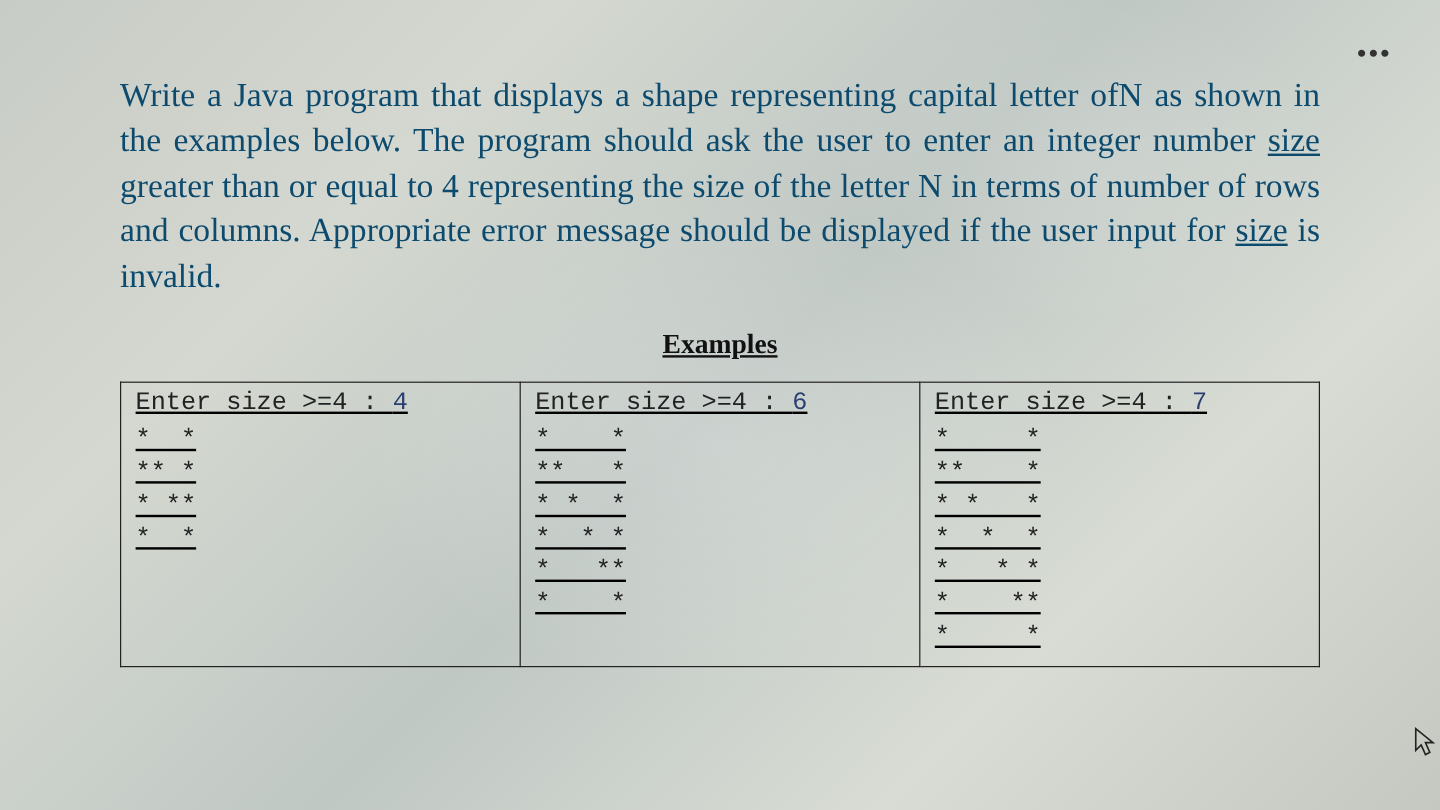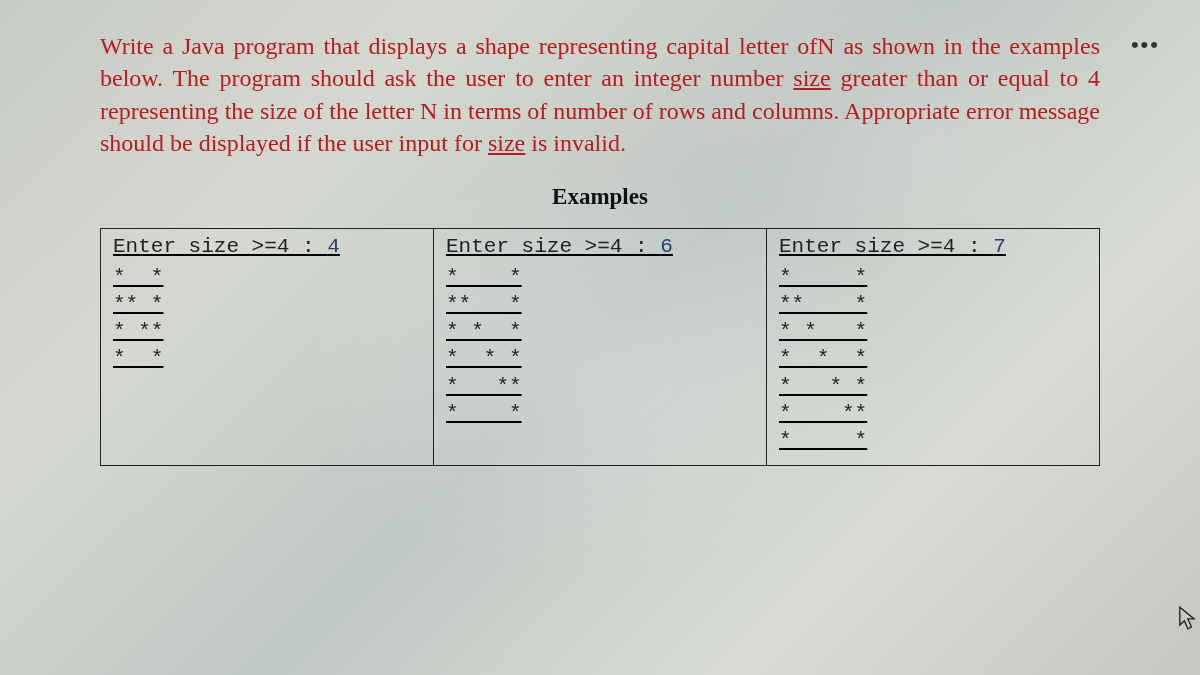--- a/index.html
+++ b/index.html
@@ -24,33 +24,35 @@
       radial-gradient(ellipse 500px 350px at 50% 55%, rgba(255,255,255,0.18) 0%, rgba(255,255,255,0) 60%),
       radial-gradient(ellipse 300px 200px at 75% 20%, rgba(255,255,255,0.1) 0%, rgba(255,255,255,0) 70%);
   }
   .page {
     position: relative;
     padding: 30px 100px 20px 100px;
     height: 100%;
     box-sizing: border-box;
   }
   .prompt {
-    font-size: 24px;
+    font-size: 28px;
     line-height: 1.35;
-    color: #b91c1c;
+    color: #0c4a6e;
     text-align: justify;
     margin-bottom: 24px;
+    margin-top: 31px;
   }
   .size-word {
     text-decoration: underline;
   }
   .examples-heading {
     text-align: center;
     font-size: 23px;
     font-weight: bold;
+    text-decoration: underline;
     margin-bottom: 18px;
     color: #111;
   }
   .examples-table {
     width: 100%;
     border-collapse: collapse;
     table-layout: fixed;
   }
   .examples-table td {
     border: 1.5px solid #222;

